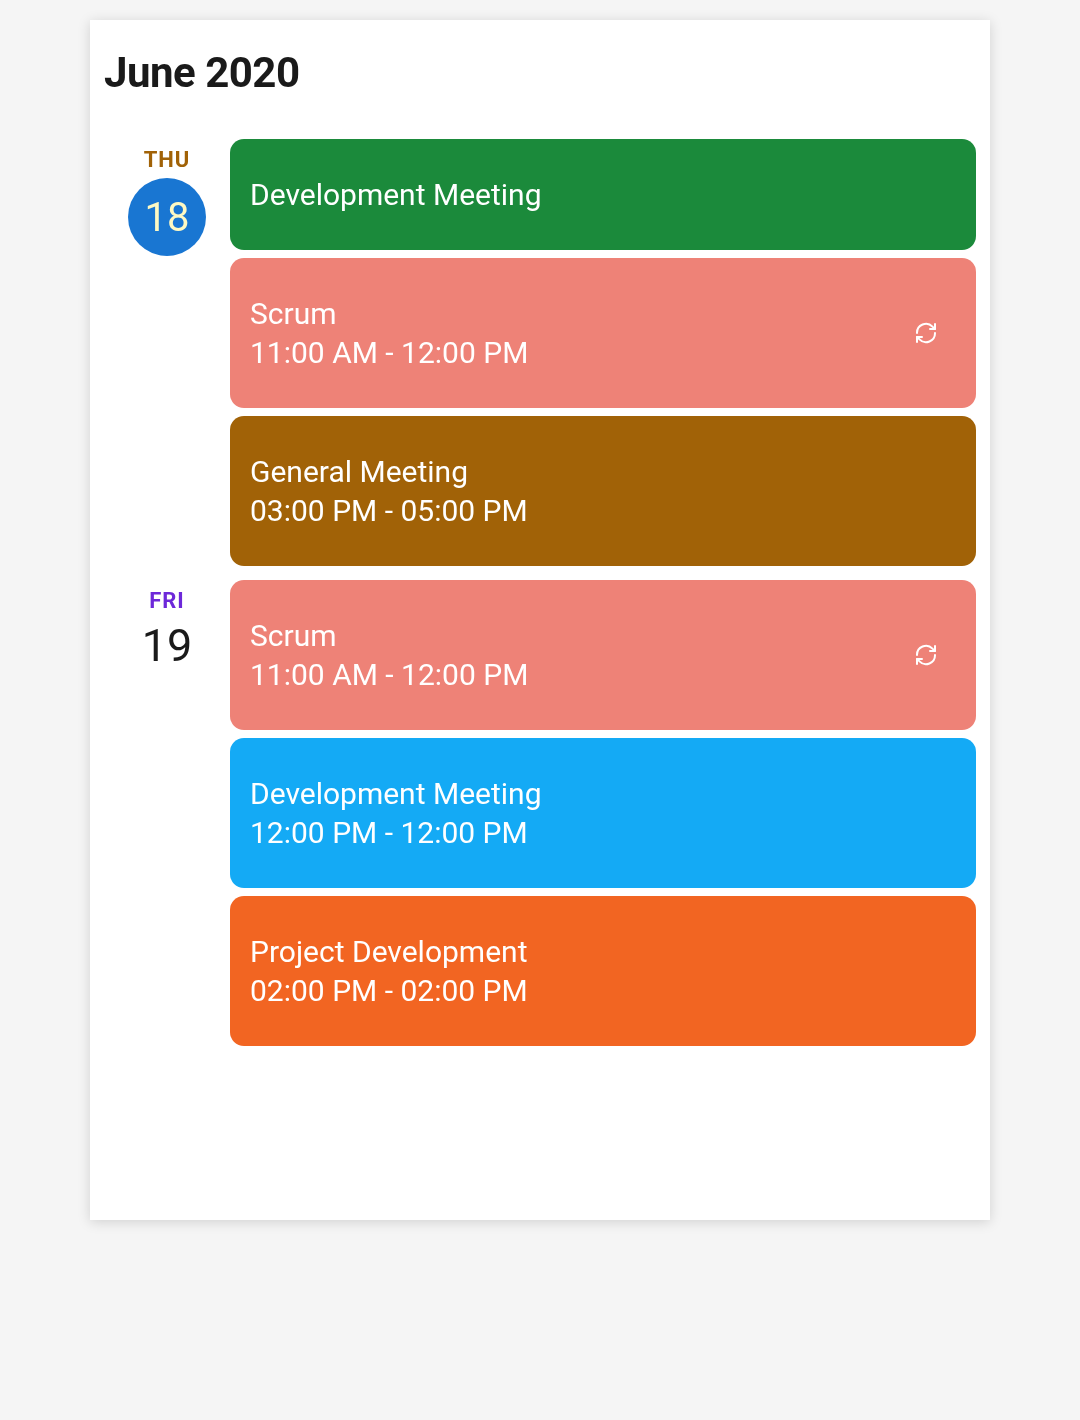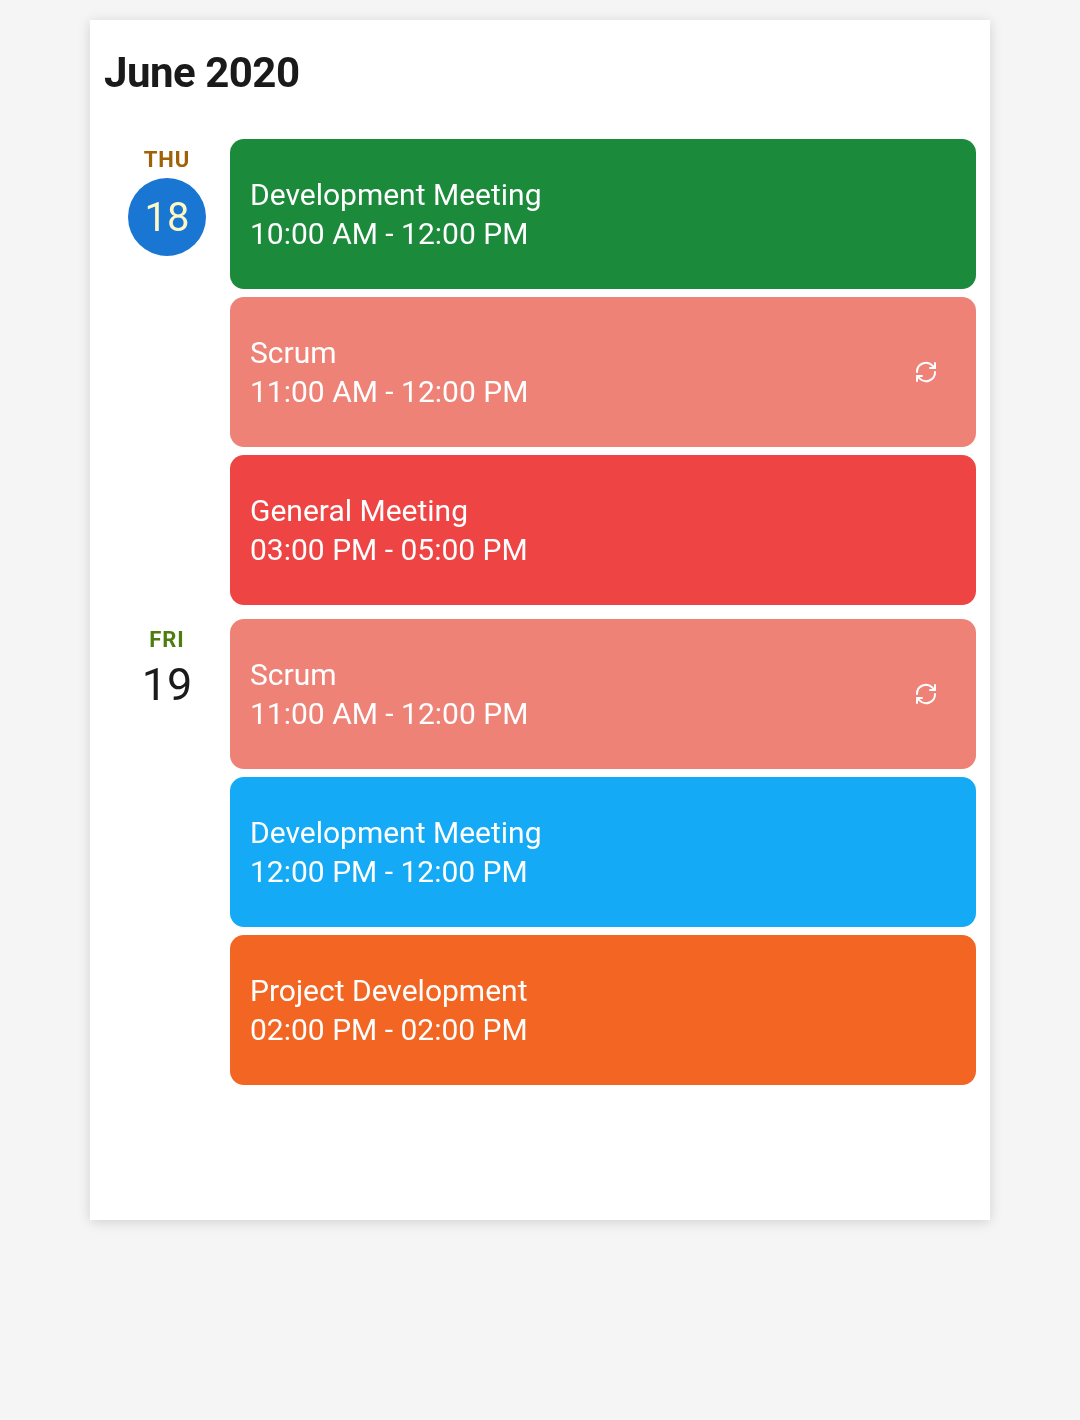--- a/index.html
+++ b/index.html
@@ -61,21 +61,21 @@
       font-weight: 400;
     }
     .today .day-name {
       color: #a16207;
     }
     .today .day-num-circle {
       background: #1976d2;
       color: #fef9c3;
     }
     .other-day .day-name {
-      color: #4d7c0f;
+      color: #6d28d9;
     }
     .other-day .day-num {
       color: #1a1a1a;
     }
     .events-column {
       flex: 1;
       display: flex;
       flex-direction: column;
       gap: 8px;
     }
@@ -117,38 +117,37 @@
   <div id="days-root">
       <div class="day-section today">
         <div class="day-header">
           <div class="day-name">THU</div>
           <div class="day-num-circle">18</div>
         </div>
         <div class="events-column">
           <div class="event-card" style="background: rgb(27, 138, 59);">
             <div class="event-text">
               <div class="event-title">Development Meeting</div>
-              <div class="event-time">10:00 AM - 12:00 PM</div>
             </div>
           </div>
           <div class="event-card" style="background: rgb(238, 130, 119);">
             <div class="event-text">
               <div class="event-title">Scrum</div>
               <div class="event-time">11:00 AM - 12:00 PM</div>
             </div>
             <span class="recur-icon">
               <svg width="24" height="24" viewBox="0 0 24 24" fill="none" stroke="#ffffff" stroke-width="2" stroke-linecap="round" stroke-linejoin="round">
     <path d="M3 12a9 9 0 0 1 15.5-6.4L21 8"></path>
     <path d="M21 3v5h-5"></path>
     <path d="M21 12a9 9 0 0 1-15.5 6.4L3 16"></path>
     <path d="M3 21v-5h5"></path>
   </svg>
             </span>
           </div>
-          <div class="event-card" style="background: #ef4444;">
+          <div class="event-card" style="background: #a16207;">
             <div class="event-text">
               <div class="event-title">General Meeting</div>
               <div class="event-time">03:00 PM - 05:00 PM</div>
             </div>
           </div>
         </div>
       </div>
       <div class="day-section other-day">
         <div class="day-header">
           <div class="day-name">FRI</div>

